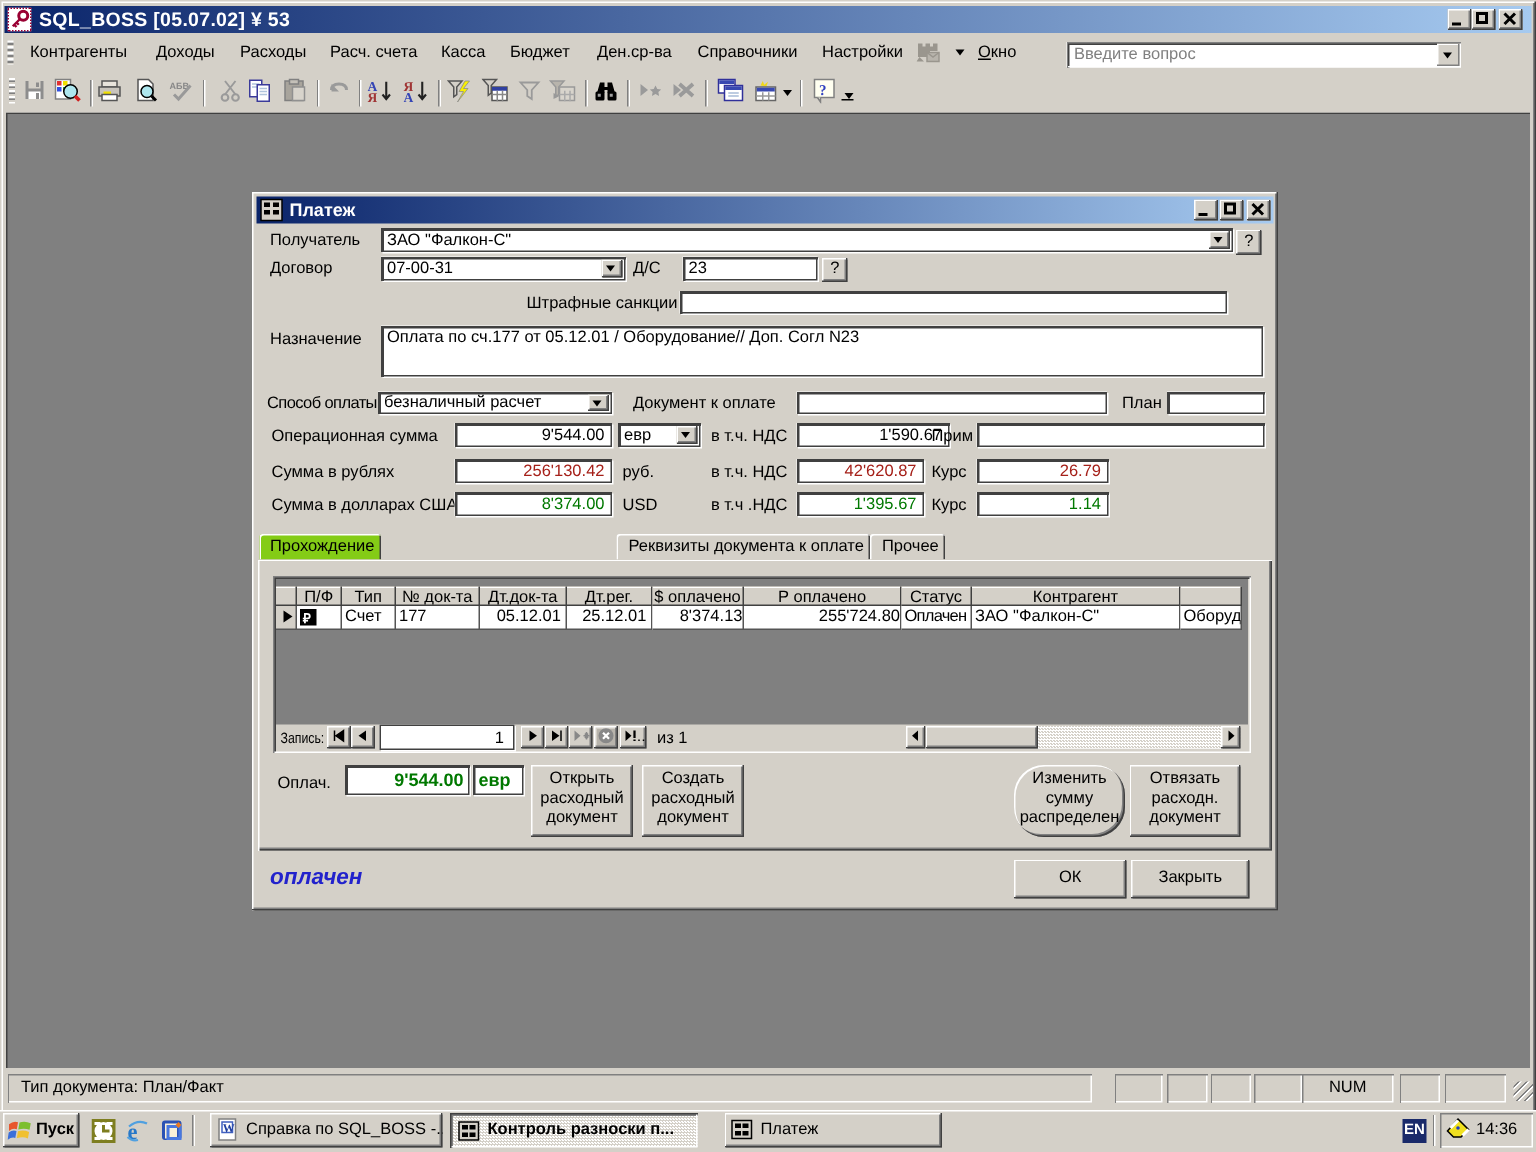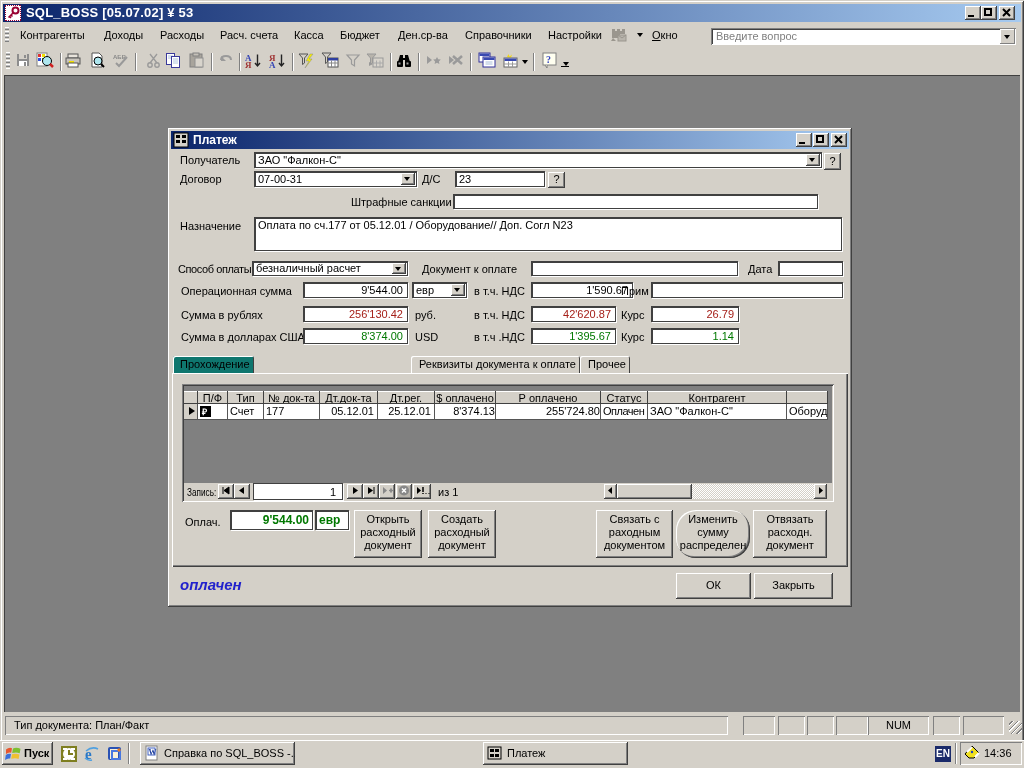--- a/index.html
+++ b/index.html
@@ -61,21 +61,21 @@
   <div class="abs" style="left:608px;top:5px;width:16px;height:16px;">
     <svg width="16" height="16">
       <path d="M1 2 h3 v2 h2 v-2 h3 v2 h2 v-2 h3 v5 h-5 v4 h-8 z" fill="#9a968e"></path>
       <path d="M2 11 l3 3 h-5 z" fill="#9a968e"></path>
       <rect x="7" y="8" width="8" height="6" fill="#b8b4ac" stroke="#9a968e"></rect>
       <path d="M7 8 l4 3 l4 -3" fill="none" stroke="#9a968e"></path>
     </svg>
   </div>
   <div class="darr" style="left:634px;top:11px;"></div>
 
-  <div class="abs" style="left:708px;top:6px;width:305px;height:17px;background:#fff;box-shadow: inset 1px 1px 0 #808080, inset -1px -1px 0 #fff, inset 2px 2px 0 #404040;">
+  <div class="abs" style="left:708px;top:6px;width:263px;height:17px;background:#fff;box-shadow: inset 1px 1px 0 #808080, inset -1px -1px 0 #fff, inset 2px 2px 0 #404040;">
     <span class="lbl" style="left:5px;top:2px;color:#808080;">Введите вопрос</span>
     <div class="abs" style="right:1px;top:1px;width:15px;height:15px;background:#D4D0C8;box-shadow: inset -1px -1px 0 #808080, inset 1px 1px 0 #fff;">
       <div class="darr" style="left:4px;top:6px;"></div>
     </div>
   </div>
 </div>
 
 <div id="toolbar" class="abs" style="left:3px;top:48px;width:1018px;height:26px;background:#D4D0C8;">
   <div class="grip" style="left:3px;top:4px;height:17px;"></div>
 
@@ -264,21 +264,21 @@
 
   <span class="lbl" style="left:10px;top:135px;letter-spacing:-0.4px;">Способ оплаты</span>
   <div class="abs field" style="left:84px;top:133px;width:156px;height:15px;">
     <span class="lbl" style="left:4px;top:1px;">безналичный расчет</span>
     <div class="combobtn" style="right:2px;top:2px;width:14px;height:11px;">
           <div class="darr" style="left:3px;top:4px;"></div>
         </div>
   </div>
   <span class="lbl" style="left:254px;top:135px;">Документ к оплате</span>
   <div class="abs field" style="left:363px;top:133px;width:207px;height:15px;"></div>
-  <span class="lbl" style="left:580px;top:135px;">Дата</span>
+  <span class="lbl" style="left:580px;top:135px;">План</span>
   <div class="abs field" style="left:610px;top:133px;width:65px;height:15px;"></div>
 
   <span class="lbl" style="left:13px;top:157px;">Операционная сумма</span>
   <div class="abs field" style="left:135px;top:154px;width:105px;height:16px;">
         <span class="lbl" style="right:5px;top:2px;">9'544.00</span>
       </div>
   <div class="abs field" style="left:244px;top:154px;width:55px;height:16px;">
     <span class="lbl" style="left:4px;top:2px;">евр</span>
     <div class="combobtn" style="right:2px;top:2px;width:14px;height:12px;">
           <div class="darr" style="left:3px;top:4px;"></div>
@@ -312,21 +312,21 @@
   <span class="lbl" style="left:247px;top:203px;">USD</span>
   <span class="lbl" style="left:306px;top:203px;">в т.ч .НДС</span>
   <div class="abs field" style="left:363px;top:200px;width:85px;height:16px;">
         <span class="lbl" style="right:5px;top:2px;color:#007800;">1'395.67</span>
       </div>
   <span class="lbl" style="left:453px;top:203px;">Курс</span>
   <div class="abs field" style="left:483px;top:200px;width:88px;height:16px;">
         <span class="lbl" style="right:5px;top:2px;color:#007800;">1.14</span>
       </div>
 
-  <div class="abs" style="left:5px;top:228px;width:81px;height:17px;background:#0f766e;box-shadow: inset 1px 1px 0 #fff, inset -1px 0 0 #404040;border-top-left-radius:2px;border-top-right-radius:2px;">
+  <div class="abs" style="left:5px;top:228px;width:81px;height:17px;background:#84cc16;box-shadow: inset 1px 1px 0 #fff, inset -1px 0 0 #404040;border-top-left-radius:2px;border-top-right-radius:2px;">
     <span class="lbl" style="left:7px;top:2px;">Прохождение</span>
   </div>
   <div class="abs" style="left:243px;top:228px;width:169px;height:17px;background:#D4D0C8;box-shadow: inset 1px 1px 0 #fff, inset -1px 0 0 #404040;border-top-left-radius:2px;border-top-right-radius:2px;">
     <span class="lbl" style="left:8px;top:2px;">Реквизиты документа к оплате</span>
   </div>
   <div class="abs" style="left:412px;top:228px;width:50px;height:17px;background:#D4D0C8;box-shadow: inset 1px 1px 0 #fff, inset -1px 0 0 #404040;border-top-left-radius:2px;border-top-right-radius:2px;">
     <span class="lbl" style="left:8px;top:2px;">Прочее</span>
   </div>
 
   <div class="abs" style="left:4px;top:245px;width:676px;height:194px;background:#D4D0C8;box-shadow: inset 1px 1px 0 #fff, inset -1px -1px 0 #404040, inset -2px -2px 0 #808080;z-index:2;">
@@ -415,21 +415,20 @@
     <span class="lbl" style="left:13px;top:143px;">Оплач.</span>
     <div class="abs field" style="left:58px;top:137px;width:83px;height:20px;">
           <span class="lbl" style="right:4px;top:3px;color:#007800;font-weight:bold;font-size:12px;">9'544.00</span>
         </div>
     <div class="abs field" style="left:143px;top:137px;width:34px;height:20px;">
           <span class="lbl" style="left:4px;top:3px;color:#007800;font-weight:bold;font-size:12px;">евр</span>
         </div>
 
     <div class="btn3" style="left:182px;top:137px;width:68px;height:48px;padding-top:3px;line-height:13px;">Открыть<br>расходный<br>документ</div>
     <div class="btn3" style="left:256px;top:137px;width:68px;height:48px;padding-top:3px;line-height:13px;">Создать<br>расходный<br>документ</div>
-    <div class="btn3" style="left:424px;top:137px;width:77px;height:48px;padding-top:3px;line-height:13px;">Связать с<br>раходным<br>документом</div>
     <div class="btn3" style="left:504px;top:137px;width:74px;height:48px;padding-top:3px;line-height:13px;border-radius:20px;">Изменить<br>сумму<br>распределен</div>
     <div class="btn3" style="left:581px;top:137px;width:74px;height:48px;padding-top:3px;line-height:13px;">Отвязать<br>расходн.<br>документ</div>
   </div>
 
   <span class="lbl" style="left:12px;top:448px;color:#2222CC;font-weight:bold;font-style:italic;font-size:15px;">оплачен</span>
   <div class="btn3" style="left:508px;top:445px;width:75px;height:26px;padding-top:6px;">ОК</div>
   <div class="btn3" style="left:586px;top:445px;width:79px;height:26px;padding-top:6px;">Закрыть</div>
   </div>
 </div>
 
@@ -480,20 +479,30 @@
 
   <div class="abs" style="left:128px;top:3px;width:2px;height:21px;box-shadow: inset 1px 0 0 #808080, inset -1px 0 0 #fff;"></div>
   <div class="btn3" style="left:140px;top:2px;width:155px;height:23px;text-align:left;overflow:hidden;">
     <svg width="16" height="16" style="position:absolute;left:4px;top:3px;">
         <rect x="2" y="1" width="11" height="14" fill="#fff" stroke="#808080"></rect>
         <rect x="4" y="3" width="7" height="7" fill="#fff" stroke="#4060c0"></rect>
         <text x="4.5" y="9.5" font-size="8" font-weight="bold" fill="#2040a0" font-family="Liberation Serif">W</text>
       </svg>
     <span style="position:absolute;left:24px;top:5px;white-space:nowrap;">Справка по SQL_BOSS -...</span>
   </div>
+  <div class="abs" style="left:300px;top:2px;width:165px;height:23px;overflow:hidden;background-image:repeating-conic-gradient(#fff 0% 25%, #d4d0c8 0% 50%);background-size:2px 2px;box-shadow: inset 1px 1px 0 #404040, inset -1px -1px 0 #fff, inset 2px 2px 0 #808080;">
+    <svg width="16" height="16" style="position:absolute;left:5px;top:4px;">
+        <rect x="1" y="2" width="13" height="12" fill="#D4D0C8" stroke="#000"></rect>
+        <rect x="3" y="4" width="4" height="3" fill="#000"></rect>
+        <rect x="8" y="4" width="4" height="3" fill="#000"></rect>
+        <rect x="3" y="9" width="4" height="3" fill="#000"></rect>
+        <rect x="8" y="9" width="4" height="3" fill="#000"></rect>
+      </svg>
+    <span style="position:absolute;left:25px;top:5px;font-weight:bold;white-space:nowrap;">Контроль разноски п...</span>
+  </div>
   <div class="btn3" style="left:483px;top:2px;width:145px;height:23px;text-align:left;overflow:hidden;">
     <svg width="16" height="16" style="position:absolute;left:4px;top:3px;">
         <rect x="1" y="2" width="13" height="12" fill="#D4D0C8" stroke="#000"></rect>
         <rect x="3" y="4" width="4" height="3" fill="#000"></rect>
         <rect x="8" y="4" width="4" height="3" fill="#000"></rect>
         <rect x="3" y="9" width="4" height="3" fill="#000"></rect>
         <rect x="8" y="9" width="4" height="3" fill="#000"></rect>
       </svg>
     <span style="position:absolute;left:24px;top:5px;">Платеж</span>
   </div>

